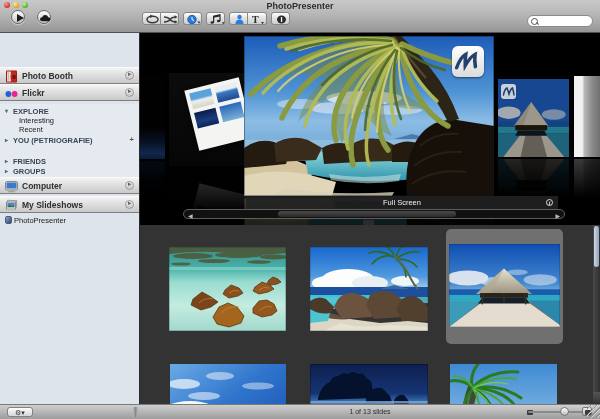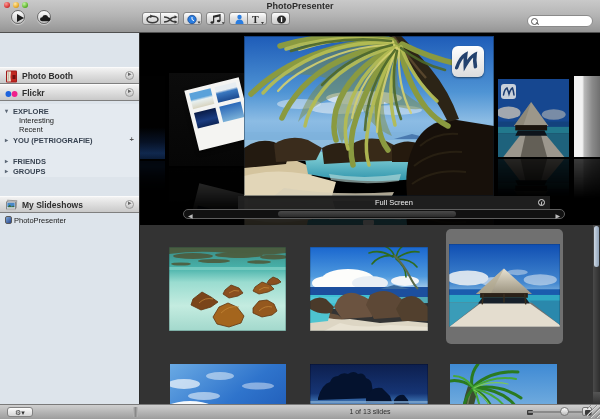--- a/index.html
+++ b/index.html
@@ -70,21 +70,21 @@
 #tscroll:after { content:""; position:absolute; left:0px; bottom:1px; width:7px; height:12px;
   background:linear-gradient(#555,#333); }
 #selrect { position:absolute; left:306px; top:4px; width:117px; height:115px; background:#707070; border-radius:5px; }
 .thumb { position:absolute; }
 .thumb svg { display:block; width:100%; height:100%; }
 
 
 .cfitem { position:absolute; -webkit-box-reflect:below 2px linear-gradient(transparent 52%, rgba(255,255,255,.24)); }
 #cf-center { z-index:5; }
 #fsbar,#cfscroll { z-index:10; }
-#fsbar { position:absolute; left:98px; top:163px; width:312px; height:13px;
+#fsbar { position:absolute; left:106px; top:163px; width:312px; height:13px;
   background:rgba(34,34,34,.88); color:#f0f0f0; font-size:7.5px; text-align:center; line-height:13px; }
 #fsbar .info { position:absolute; right:5px; top:3px; width:7px; height:7px; border:1px solid #ddd;
   border-radius:50%; font-size:5.5px; line-height:6.5px; text-align:center; color:#eee; font-style:italic; font-weight:bold;}
 #cfscroll { position:absolute; left:43px; top:176px; width:382px; height:10px;
   background:#111; border:1px solid #5e5e5e; border-radius:6px; }
 #cfscroll .thumbbar { position:absolute; left:94px; top:1px; width:178px; height:6px;
   background:linear-gradient(#4a4a4a,#2a2a2a); border-radius:4px; }
 #cfscroll .ar { position:absolute; top:2px; font-size:6px; color:#bbb; }
 #cfscroll .arl { left:4px; }
 #cfscroll .arr { right:4px; }
@@ -218,20 +218,30 @@
         </div>
       <div class="frow" style="top:52px">
           <span class="tri">▸</span>
           <span class="txt">FRIENDS</span>
         </div>
       <div class="frow" style="top:62px">
           <span class="tri">▸</span>
           <span class="txt">GROUPS</span>
         </div>
     </div>
+    <div class="shead" style="top:144px">
+        <div class="ic"><svg viewBox="0 0 13 13">
+            <rect x="0.5" y="1.5" width="12" height="8.5" rx="1.2" fill="#d8dce0" stroke="#888"></rect>
+            <rect x="1.5" y="2.5" width="10" height="6" fill="#3a7ac8"></rect>
+            <rect x="4.5" y="10" width="4" height="1.5" fill="#aaa"></rect>
+            <rect x="3" y="11.3" width="7" height="1" rx=".5" fill="#999"></rect>
+          </svg></div>
+        <div class="lab">Computer</div>
+        <div class="disc"></div>
+      </div>
     <div class="shead" style="top:163px">
         <div class="ic"><svg viewBox="0 0 13 13">
             <rect x="2.5" y="1.5" width="9" height="7" fill="#e8e8e8" stroke="#999" transform="rotate(4 7 5)"></rect>
             <rect x="1.5" y="3" width="9" height="7" fill="#fff" stroke="#888"></rect>
             <rect x="2.3" y="3.8" width="7.4" height="4.4" fill="#4888c8"></rect>
             <path d="M2.3 8.2 l2.4 -2.4 2 2 1.6 -1.4 1.4 1.8 z" fill="#3a6838"></path>
             <rect x="1.5" y="10.5" width="9" height="1.4" fill="#c8c8c8"></rect>
           </svg></div>
         <div class="lab">My Slideshows</div>
         <div class="disc"></div>

